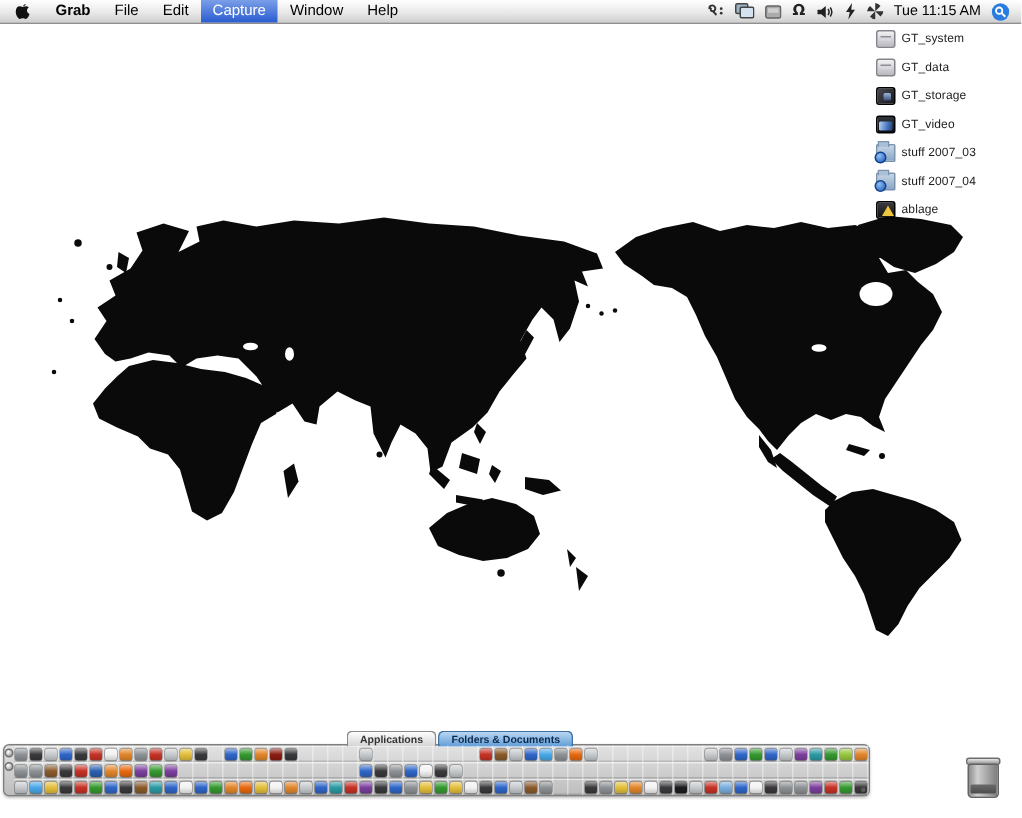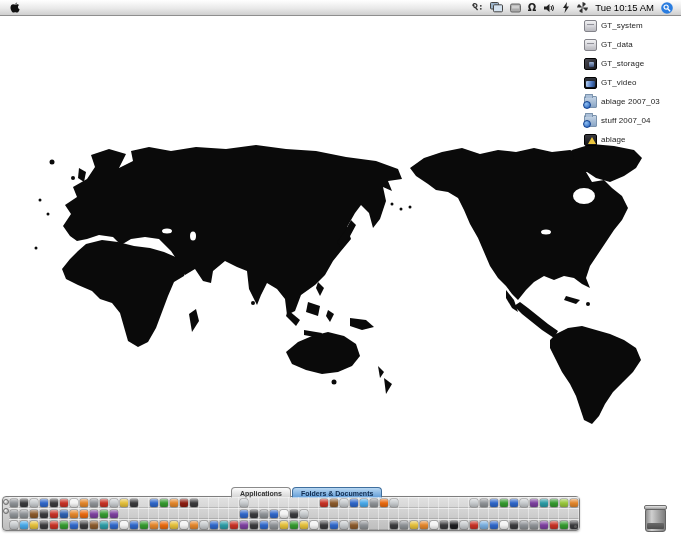--- a/index.html
+++ b/index.html
@@ -133,20 +133,28 @@
   </svg>
 
   <div class="menubar">
     <div class="apple">
       <span class="status-icon">
         <svg width="10" height="12" viewBox="0 0 10 12">
             <path d="M7.2 0.6 C6.4 0.7 5.6 1.3 5.3 2.1 C6.2 2.2 7 1.5 7.2 0.6 Z M5.2 2.6 C4.5 2.6 3.9 2.2 3.2 2.2 C1.8 2.2 0.5 3.4 0.5 5.6 C0.5 7.9 2 10.6 3.3 10.6 C4 10.6 4.3 10.2 5.2 10.2 C6.1 10.2 6.3 10.6 7.1 10.6 C8.4 10.6 9.6 8.1 9.6 7.3 C8.5 6.9 8 5.9 8 5 C8 4.1 8.5 3.4 9.2 3 C8.6 2.3 7.8 2.2 7.3 2.2 C6.6 2.2 5.9 2.6 5.2 2.6 Z" fill="#111"></path>
           </svg>
       </span>
     </div>
+    <div class="menu-items">
+        <div class="menu-item bold">Grab</div>
+        <div class="menu-item">File</div>
+        <div class="menu-item">Edit</div>
+        <div class="menu-item selected">Capture</div>
+        <div class="menu-item">Window</div>
+        <div class="menu-item">Help</div>
+      </div>
     <div class="menubar-right">
       <div style="display:flex;align-items:center;gap:7px;">
           <span class="status-icon">
             <svg width="13" height="11">
               <path d="M3 4 C2.5 2 4.5 1 6 2 C7.6 3.1 7 5.6 5 5.5 C3.8 5.4 3.4 4 4.3 3.3" stroke="#333" fill="none" stroke-width="1.3"></path>
               <path d="M5.6 5.8 L7.6 8" stroke="#333" stroke-width="1.3"></path>
               <circle cx="10.8" cy="3.8" r="0.9" fill="#333"></circle>
               <circle cx="10.8" cy="6.8" r="0.9" fill="#333"></circle>
             </svg>
           </span>
@@ -176,21 +184,21 @@
             <svg width="8" height="11">
               <polygon points="5,0 1,6 3.5,6 2.5,11 7,4.5 4.5,4.5" fill="#222"></polygon>
             </svg>
           </span>
           <span class="status-icon">
             <svg width="11" height="11">
               <path d="M5.5 5.5 L5.5 0 A5.5 5.5 0 0 1 9 2 Z M5.5 5.5 L11 5.5 A5.5 5.5 0 0 1 9 9 Z M5.5 5.5 L5.5 11 A5.5 5.5 0 0 1 2 9 Z M5.5 5.5 L0 5.5 A5.5 5.5 0 0 1 2 2 Z" fill="#333"></path>
             </svg>
           </span>
         </div>
-      <span class="clock">Tue 10:15 AM</span>
+      <span class="clock">Tue 11:15 AM</span>
       <span class="status-icon">
         <svg width="12" height="12">
             <circle cx="6" cy="6" r="5.8" fill="#2a7de0"></circle>
             <circle cx="5.1" cy="5.1" r="2.1" fill="none" stroke="#fff" stroke-width="1.2"></circle>
             <line x1="6.7" y1="6.7" x2="9.2" y2="9.2" stroke="#fff" stroke-width="1.3"></line>
           </svg>
       </span>
     </div>
   </div>
 
@@ -206,21 +214,21 @@
       <div class="desk-row">
         <span class="di drive-dark"></span>
         <span class="di-label">GT_storage</span>
       </div>
       <div class="desk-row">
         <span class="di video"></span>
         <span class="di-label">GT_video</span>
       </div>
       <div class="desk-row">
         <span class="di folder-badge"></span>
-        <span class="di-label">ablage 2007_03</span>
+        <span class="di-label">stuff 2007_03</span>
       </div>
       <div class="desk-row">
         <span class="di folder-badge"></span>
         <span class="di-label">stuff 2007_04</span>
       </div>
       <div class="desk-row">
         <span class="di folder-dark"></span>
         <span class="di-label">ablage</span>
       </div>
     </div>

